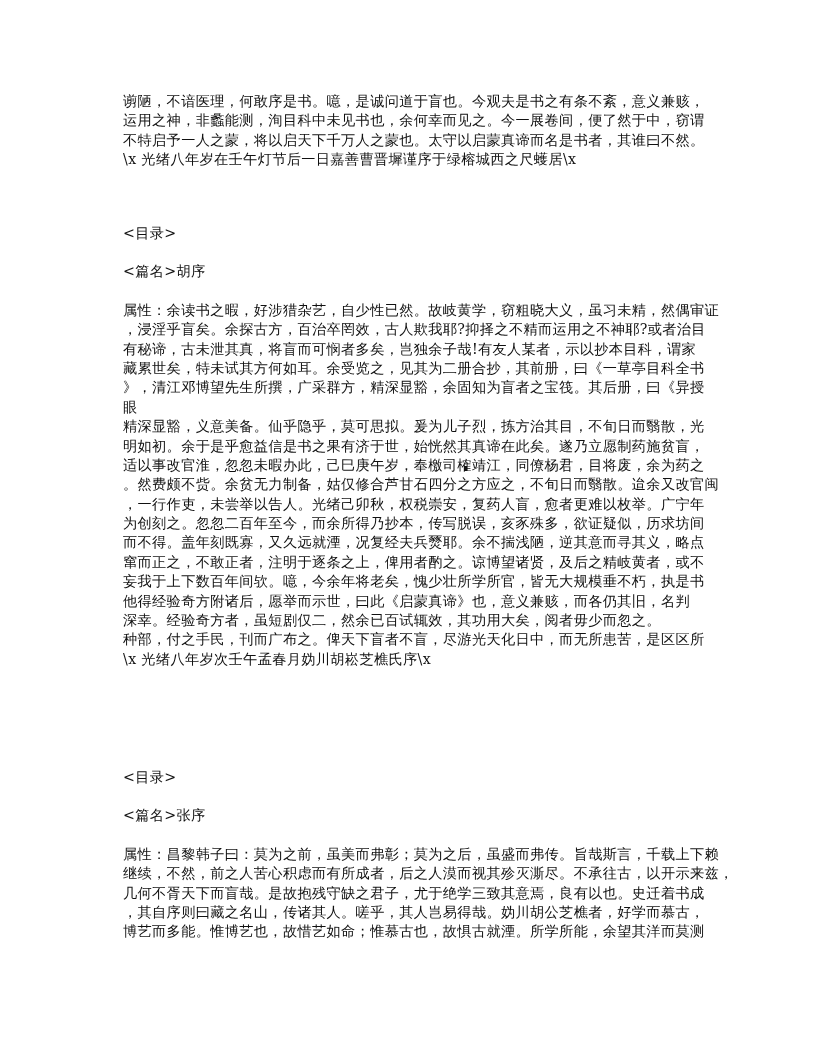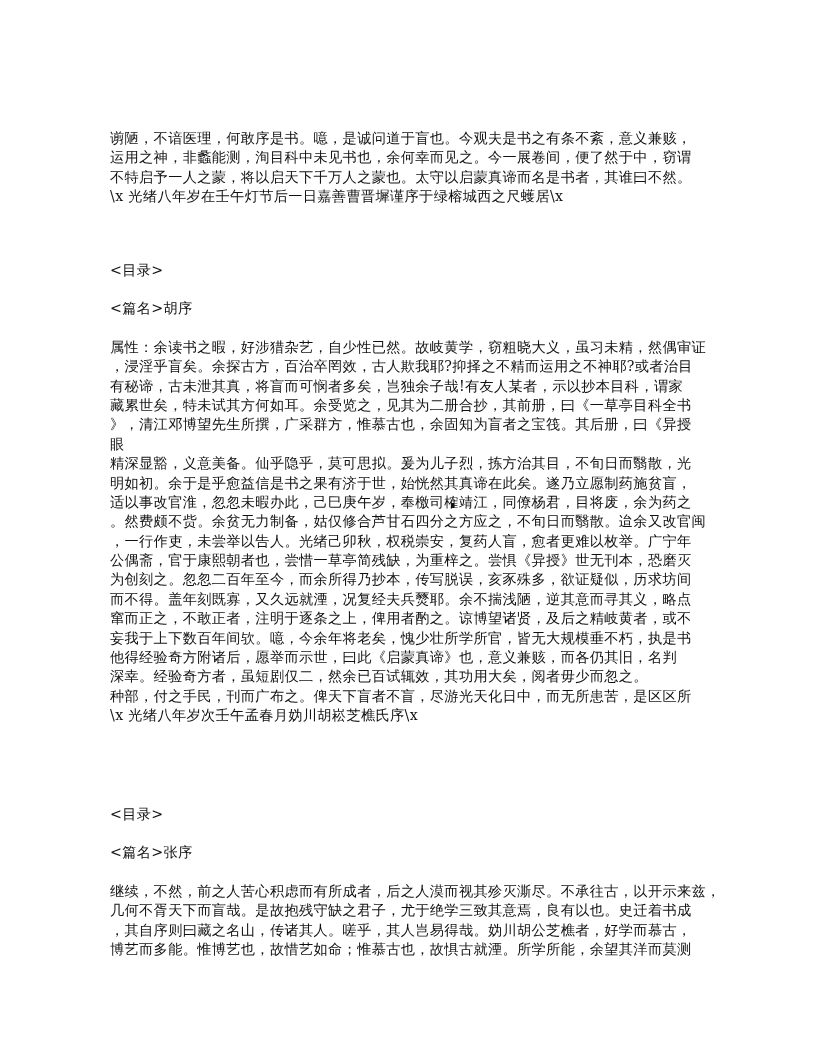--- a/index.html
+++ b/index.html
@@ -1,60 +1,60 @@
 <!DOCTYPE html>
 <html><head>
 <meta charset="utf-8">
 <style>
   html, body { margin:0; padding:0; background:#ffffff; }
   body { width:816px; height:1056px; position:relative; overflow:hidden;
          font-family: "DejaVu Serif", "Liberation Serif", serif; color:#111; }
   .line { font-size:14.2px; line-height:19.4px; white-space:nowrap; letter-spacing:0.35px; height:19.4px; }
   .gap-sm { height:19px; }
-  .block { position:absolute; left:110px; width:600px;margin-top:37px; }
+  .block { position:absolute; left:123px; width:600px; }
 </style>
 </head>
 <body>
 
 <div class="block" style="top:92px;">
   <div class="line">谫陋，不谙医理，何敢序是书。噫，是诚问道于盲也。今观夫是书之有条不紊，意义兼赅，</div>
   <div class="line">运用之神，非蠡能测，洵目科中未见书也，余何幸而见之。今一展卷间，便了然于中，窃谓</div>
   <div class="line">不特启予一人之蒙，将以启天下千万人之蒙也。太守以启蒙真谛而名是书者，其谁曰不然。</div>
   <div class="line">\x 光绪八年岁在壬午灯节后一日嘉善曹晋墀谨序于绿榕城西之尺蠖居\x</div>
 </div>
 
 <div class="block" style="top:224px;">
   <div class="line">&lt;目录&gt;</div>
   <div class="gap-sm"></div>
   <div class="line">&lt;篇名&gt;胡序</div>
   <div class="gap-sm"></div>
   <div class="line">属性：余读书之暇，好涉猎杂艺，自少性已然。故岐黄学，窃粗晓大义，虽习未精，然偶审证</div>
   <div class="line">，浸淫乎盲矣。余探古方，百治卒罔效，古人欺我耶?抑择之不精而运用之不神耶?或者治目</div>
   <div class="line">有秘谛，古未泄其真，将盲而可悯者多矣，岂独余子哉!有友人某者，示以抄本目科，谓家</div>
   <div class="line">藏累世矣，特未试其方何如耳。余受览之，见其为二册合抄，其前册，曰《一草亭目科全书</div>
-  <div class="line">》，清江邓博望先生所撰，广采群方，惟慕古也，余固知为盲者之宝筏。其后册，曰《异授</div>
+  <div class="line">》，清江邓博望先生所撰，广采群方，精深显豁，余固知为盲者之宝筏。其后册，曰《异授</div>
   <div class="line">眼</div>
   <div class="line">精深显豁，义意美备。仙乎隐乎，莫可思拟。爰为儿子烈，拣方治其目，不旬日而翳散，光</div>
   <div class="line">明如初。余于是乎愈益信是书之果有济于世，始恍然其真谛在此矣。遂乃立愿制药施贫盲，</div>
   <div class="line">适以事改官淮，忽忽未暇办此，己巳庚午岁，奉檄司榷靖江，同僚杨君，目将废，余为药之</div>
   <div class="line">。然费颇不赀。余贫无力制备，姑仅修合芦甘石四分之方应之，不旬日而翳散。迨余又改官闽</div>
   <div class="line">，一行作吏，未尝举以告人。光绪己卯秋，权税崇安，复药人盲，愈者更难以枚举。广宁年</div>
-  <div class="line">公偶斋，官于康熙朝者也，尝惜一草亭简残缺，为重梓之。尝惧《异授》世无刊本，恐磨灭</div>
   <div class="line">为创刻之。忽忽二百年至今，而余所得乃抄本，传写脱误，亥豕殊多，欲证疑似，历求坊间</div>
   <div class="line">而不得。盖年刻既寡，又久远就湮，况复经夫兵燹耶。余不揣浅陋，逆其意而寻其义，略点</div>
   <div class="line">窜而正之，不敢正者，注明于逐条之上，俾用者酌之。谅博望诸贤，及后之精岐黄者，或不</div>
   <div class="line">妄我于上下数百年间欤。噫，今余年将老矣，愧少壮所学所官，皆无大规模垂不朽，执是书</div>
   <div class="line">他得经验奇方附诸后，愿举而示世，曰此《启蒙真谛》也，意义兼赅，而各仍其旧，名判</div>
   <div class="line">深幸。经验奇方者，虽短剧仅二，然余已百试辄效，其功用大矣，阅者毋少而忽之。</div>
   <div class="line">种部，付之手民，刊而广布之。俾天下盲者不盲，尽游光天化日中，而无所患苦，是区区所</div>
   <div class="line">\x 光绪八年岁次壬午孟春月妫川胡崧芝樵氏序\x</div>
 </div>
 
 <div class="block" style="top:768px;">
   <div class="line">&lt;目录&gt;</div>
   <div class="gap-sm"></div>
   <div class="line">&lt;篇名&gt;张序</div>
   <div class="gap-sm"></div>
+  <div class="line">属性：昌黎韩子曰：莫为之前，虽美而弗彰；莫为之后，虽盛而弗传。旨哉斯言，千载上下赖</div>
   <div class="line">继续，不然，前之人苦心积虑而有所成者，后之人漠而视其殄灭澌尽。不承往古，以开示来兹，</div>
   <div class="line">几何不胥天下而盲哉。是故抱残守缺之君子，尤于绝学三致其意焉，良有以也。史迁着书成</div>
   <div class="line">，其自序则曰藏之名山，传诸其人。嗟乎，其人岂易得哉。妫川胡公芝樵者，好学而慕古，</div>
   <div class="line">博艺而多能。惟博艺也，故惜艺如命；惟慕古也，故惧古就湮。所学所能，余望其洋而莫测</div>
 </div>
 
 </body></html>

